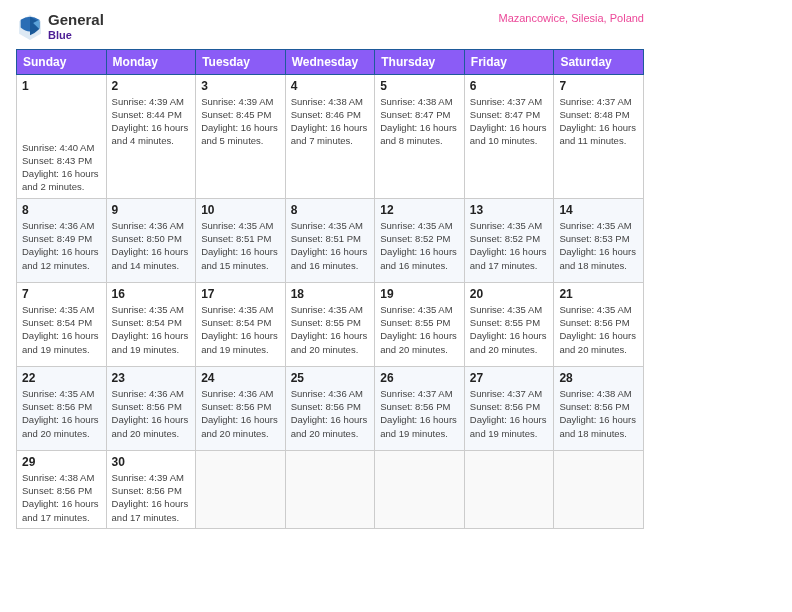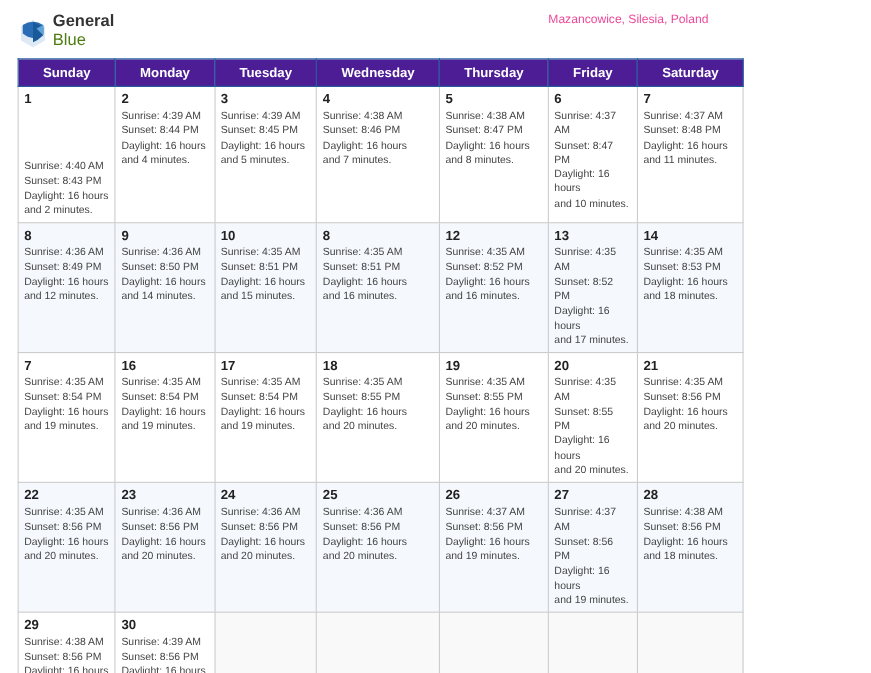--- a/index.html
+++ b/index.html
@@ -31,23 +31,23 @@
       display: flex;
       flex-direction: column;
       line-height: 1.1;
     }
     .logo-general {
       font-size: 15px;
       font-weight: bold;
       color: #333;
     }
     .logo-blue {
-      font-size: 15px;
-      font-weight: normal;
-      color: #4d7c0f;
+      font-size: 11px;
+      font-weight: bold;
+      color: #4c1d95;
     }
     .logo-icon {
       width: 28px;
       height: 28px;
     }
     .title-block {
       text-align: right;
     }
     .title-month {
       font-size: 32px;
@@ -58,23 +58,23 @@
     .title-location {
       font-size: 11px;
       color: #ec4899;
     }
     .calendar {
       width: 100%;
       border-collapse: collapse;
       border: 1px solid #ccc;
     }
     .calendar th {
-      background-color: #4c1d95;
+      background-color: #8b5cf6;
       color: #fff;
-      padding: 5px 22px;
+      padding: 5px 6px;
       text-align: left;
       font-size: 12px;
       font-weight: bold;
       border: 1px solid #1e5a9a;
       width: 14.28%;
     }
     .calendar td {
       border: 1px solid #ccc;
       vertical-align: top;
       padding: 4px 5px;

